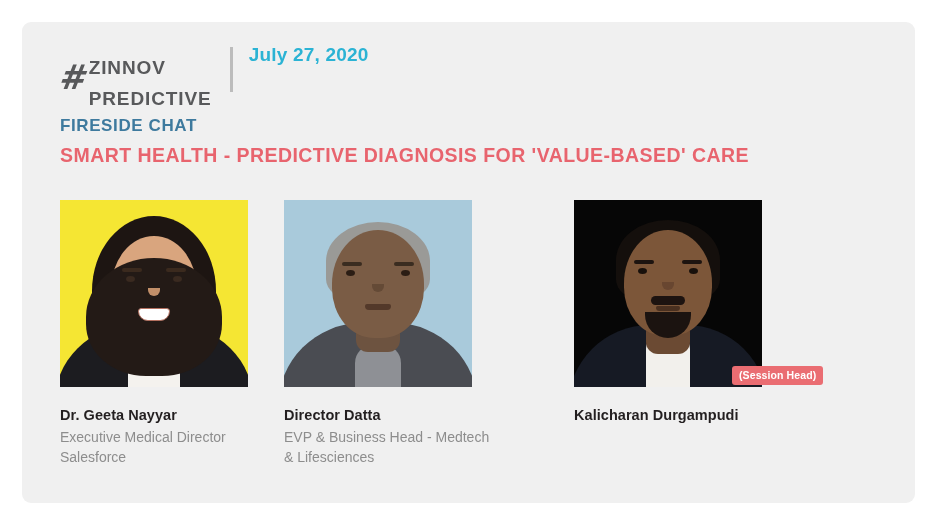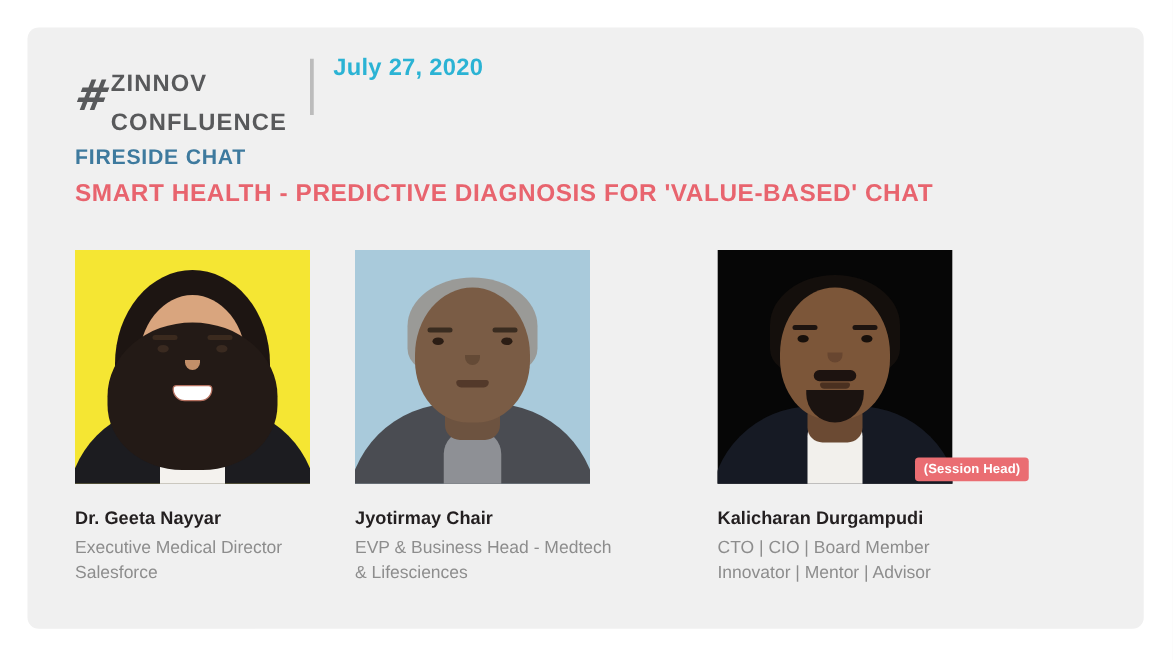--- a/index.html
+++ b/index.html
@@ -296,35 +296,35 @@
 <body>
 
 <div class="card">
 
   <div class="header">
 
     <div class="logo">
       <div class="logo-hash">#</div>
       <div class="logo-words">
         <span>ZINNOV</span>
-        <span class="logo-line2">CONFLUENCE</span>
+        <span class="logo-line2">PREDICTIVE</span>
       </div>
     </div>
 
     <div class="hdr-divider"></div>
 
     <div class="hdr-right">
       <div class="hdr-date">July 27, 2020</div>
     </div>
 
   </div>
 
   <div class="titles">
     <div class="kicker">FIRESIDE CHAT</div>
-    <div class="session-title">SMART HEALTH - PREDICTIVE DIAGNOSIS FOR 'VALUE-BASED' CHAT</div>
+    <div class="session-title">SMART HEALTH - PREDICTIVE DIAGNOSIS FOR 'VALUE-BASED' CARE</div>
   </div>
 
   <div class="speakers">
 
     <div class="speaker">
       <div class="photo ph1">
         <div class="p-bg"></div>
         <div class="p-hair"></div>
         <div class="p-shoulders"></div>
         <div class="p-collar"></div>
@@ -353,21 +353,21 @@
         <div class="p-neck"></div>
         <div class="p-hair"></div>
         <div class="p-head"></div>
         <div class="p-brow l"></div>
         <div class="p-brow r"></div>
         <div class="p-eye l"></div>
         <div class="p-eye r"></div>
         <div class="p-nose"></div>
         <div class="p-mouth"></div>
       </div>
-      <div class="sp-name">Jyotirmay Chair</div>
+      <div class="sp-name">Director Datta</div>
       <div class="sp-lines">
         <div class="sp-line">EVP &amp; Business Head - Medtech</div>
         <div class="sp-line">&amp; Lifesciences</div>
       </div>
     </div>
 
     <div class="speaker sp-wide">
       <div class="photo ph3">
         <div class="p-bg"></div>
         <div class="p-shoulders"></div>
@@ -379,20 +379,16 @@
         <div class="p-brow r"></div>
         <div class="p-eye l"></div>
         <div class="p-eye r"></div>
         <div class="p-nose"></div>
         <div class="p-beard"></div>
         <div class="p-stache"></div>
         <div class="p-mouth"></div>
       </div>
       <div class="session-chair-badge">(Session Head)</div>
       <div class="sp-name">Kalicharan Durgampudi</div>
-      <div class="sp-lines">
-        <div class="sp-line">CTO | CIO | Board Member</div>
-        <div class="sp-line">Innovator | Mentor | Advisor</div>
-      </div>
     </div>
 
   </div>
 </div>
 
 </body></html>

